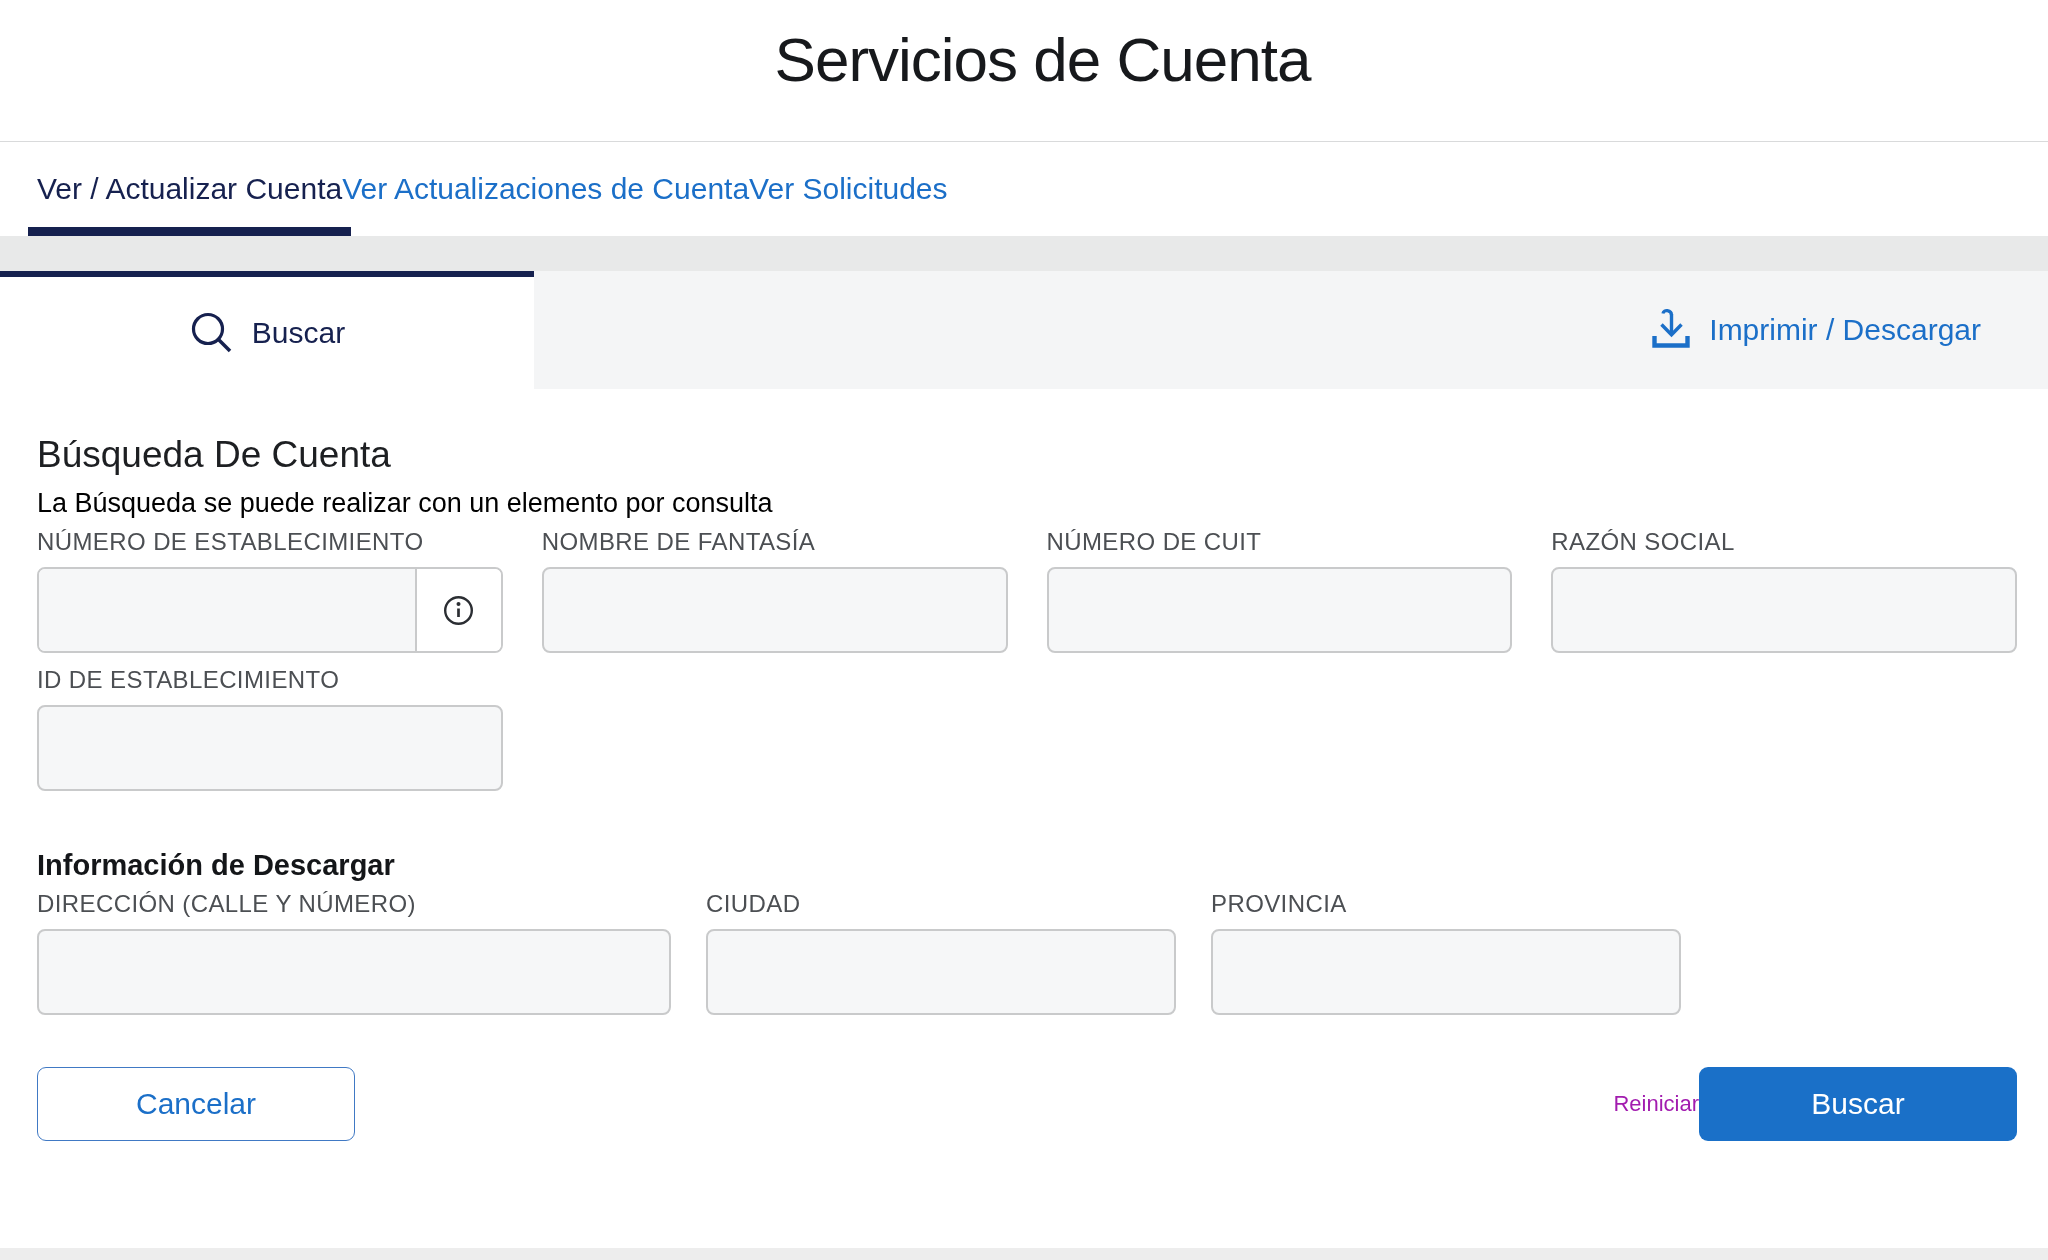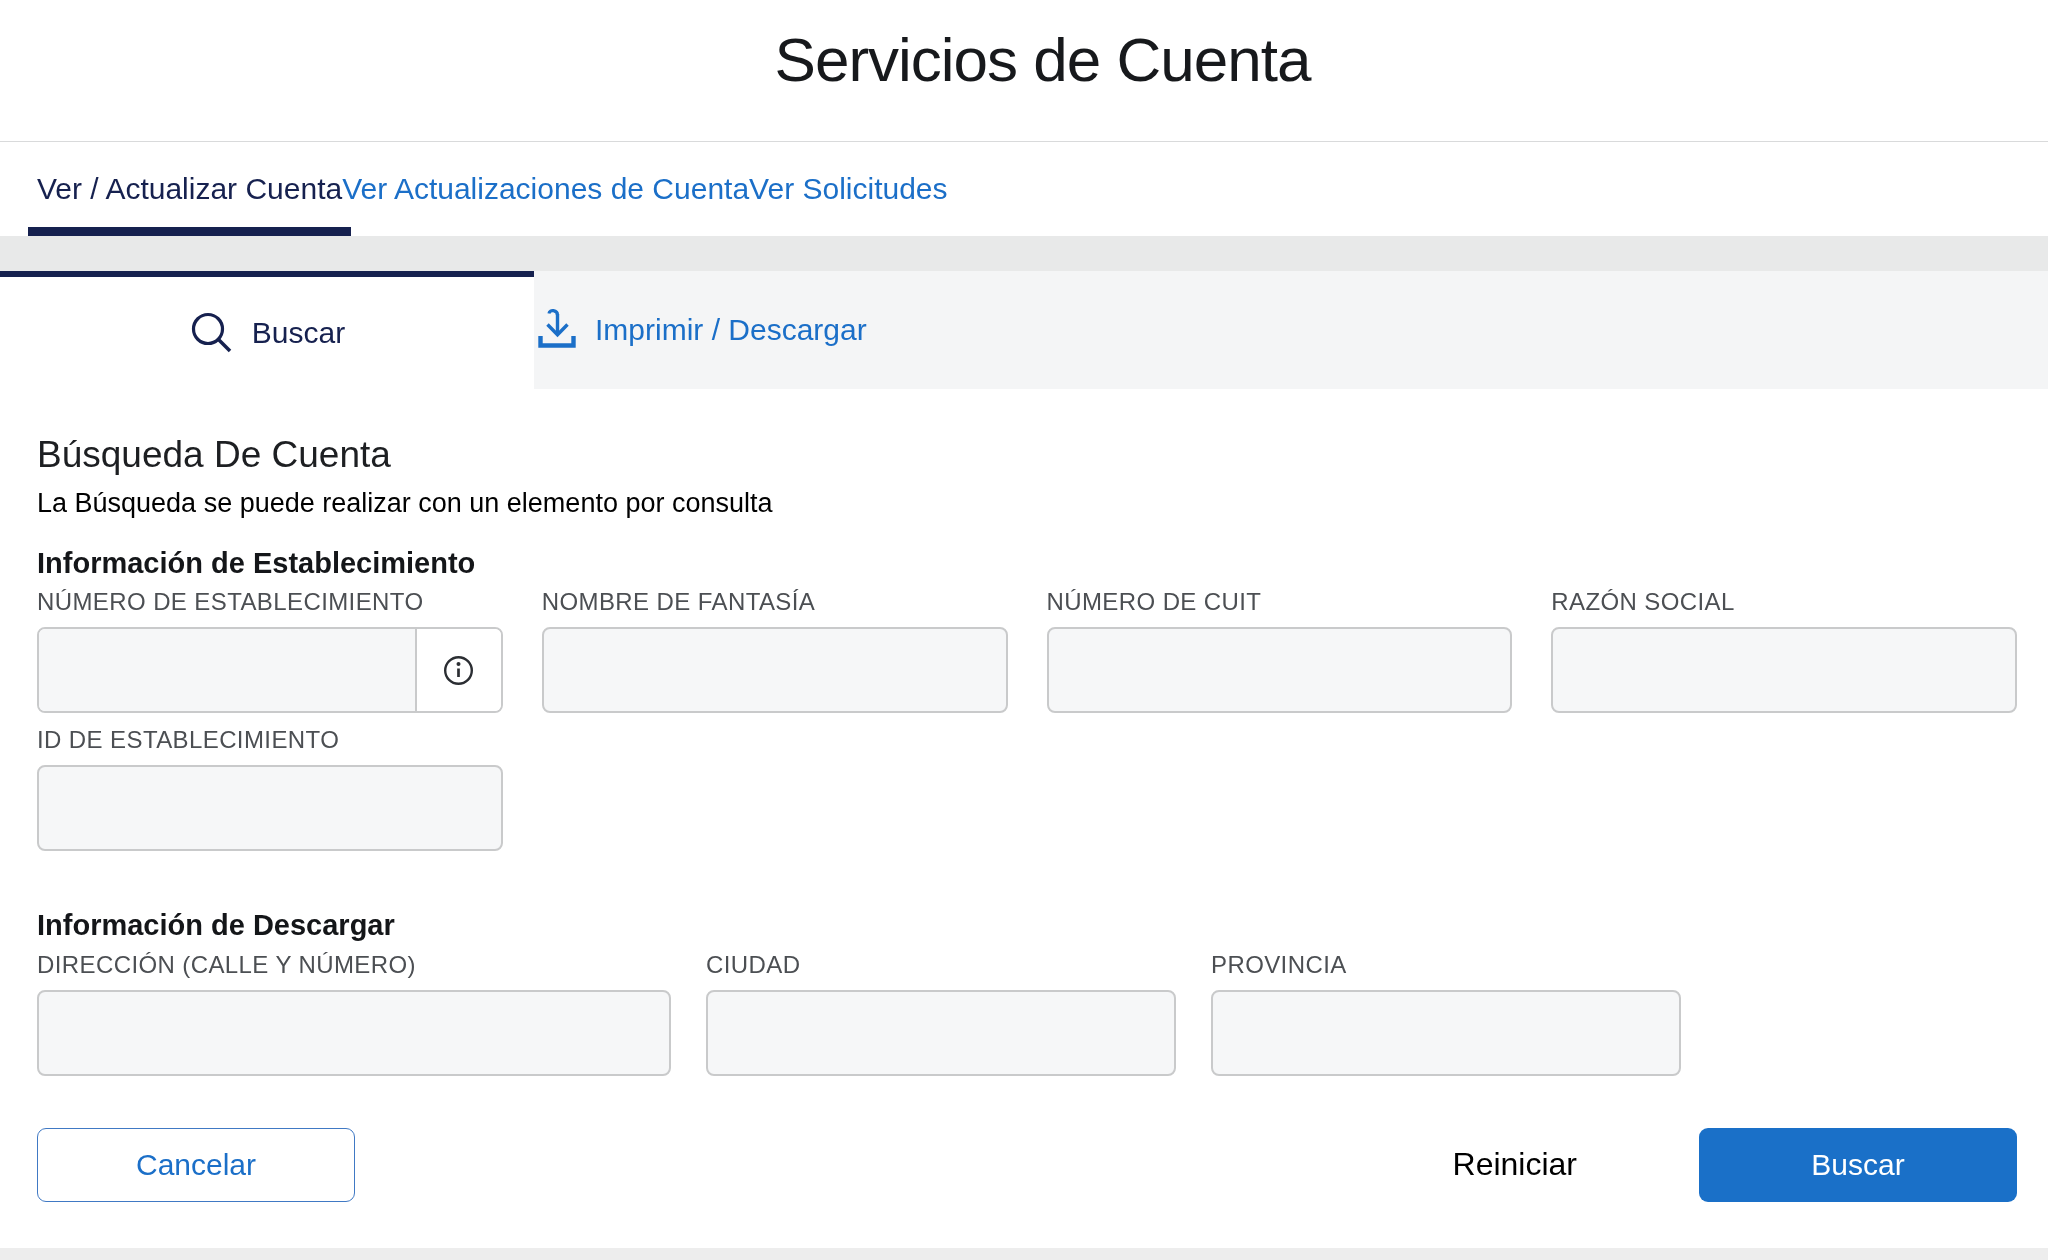--- a/index.html
+++ b/index.html
@@ -27,21 +27,21 @@
   .grayband{height:35px;background:#e8e9e9;}
   
   .tabstrip{height:118px;display:flex;}
   .search-tab{
     width:534px;box-sizing:border-box;background:#ffffff;border-top:6px solid #16214f;
     display:flex;align-items:center;justify-content:center;gap:17px;
     color:#16214f;font-size:30px;cursor:pointer;
   }
   .strip-right{
     flex:1;background:#f4f5f6;display:flex;align-items:center;
-    padding-right:52px;
+    justify-content:flex-end;padding-right:67px;
   }
   .print-link{
     display:flex;align-items:center;gap:15px;border:none;background:none;
     color:#1b6fc8;font-size:30px;font-family:inherit;cursor:pointer;padding:0;
   }
   
   main{padding:0 31px 0 37px;}
   .h2{margin:44px 0 0;font-size:37px;font-weight:400;color:#1d1f22;line-height:1.2;}
   .note{margin:10px 0 0;font-size:27px;color:#000000;line-height:1.25;}
   .h3{margin:24px 0 0;font-size:29px;font-weight:bold;color:#141619;line-height:1.25;}
@@ -76,22 +76,22 @@
   
   .actions{display:flex;align-items:center;margin-top:52px;}
   .actions .spacer{flex:1;}
   .btn{
     height:74px;width:318px;border-radius:9px;font-size:30px;
     font-family:inherit;cursor:pointer;
   }
   .btn-outline{background:#ffffff;border:1.6px solid #4079c4;color:#1b6fc8;}
   .btn-primary{background:#1a70c8;border:none;color:#ffffff;}
   .link-btn{
-    border:none;background:none;color:#000000;font-size:32px;
-    font-family:inherit;cursor:pointer;margin-right:122px;padding:0;
+    border:none;background:none;color:#a21caf;font-size:22px;
+    font-family:inherit;cursor:pointer;padding:0;
   }
   .bottombar{position:absolute;left:0;right:0;bottom:0;height:12px;background:#ededed;}
 </style>
 </head>
 <body>
 
 <header class="header">
   <h1>Servicios de Cuenta</h1>
 </header>
 
@@ -125,21 +125,20 @@
       </span>
       <span>Imprimir / Descargar</span>
     </button>
   </div>
 </div>
 
 <main>
   <h2 class="h2">Búsqueda De Cuenta</h2>
   <p class="note">La Búsqueda se puede realizar con un elemento por consulta</p>
 
-  <h3 class="h3">Información de Establecimiento</h3>
 
   <div class="fields-row">
     <div class="field">
       <span class="field-label">NÚMERO DE ESTABLECIMIENTO</span>
       <div class="input-group">
         <input class="input" type="text" value="" style="">
         <button class="info-cell">
           <span style="display:flex;">
             <svg width="31" height="31" viewBox="0 0 31 31">
               <circle cx="15.5" cy="15.5" r="13.3" fill="none" stroke="#2b2e33" stroke-width="2.4"></circle>

